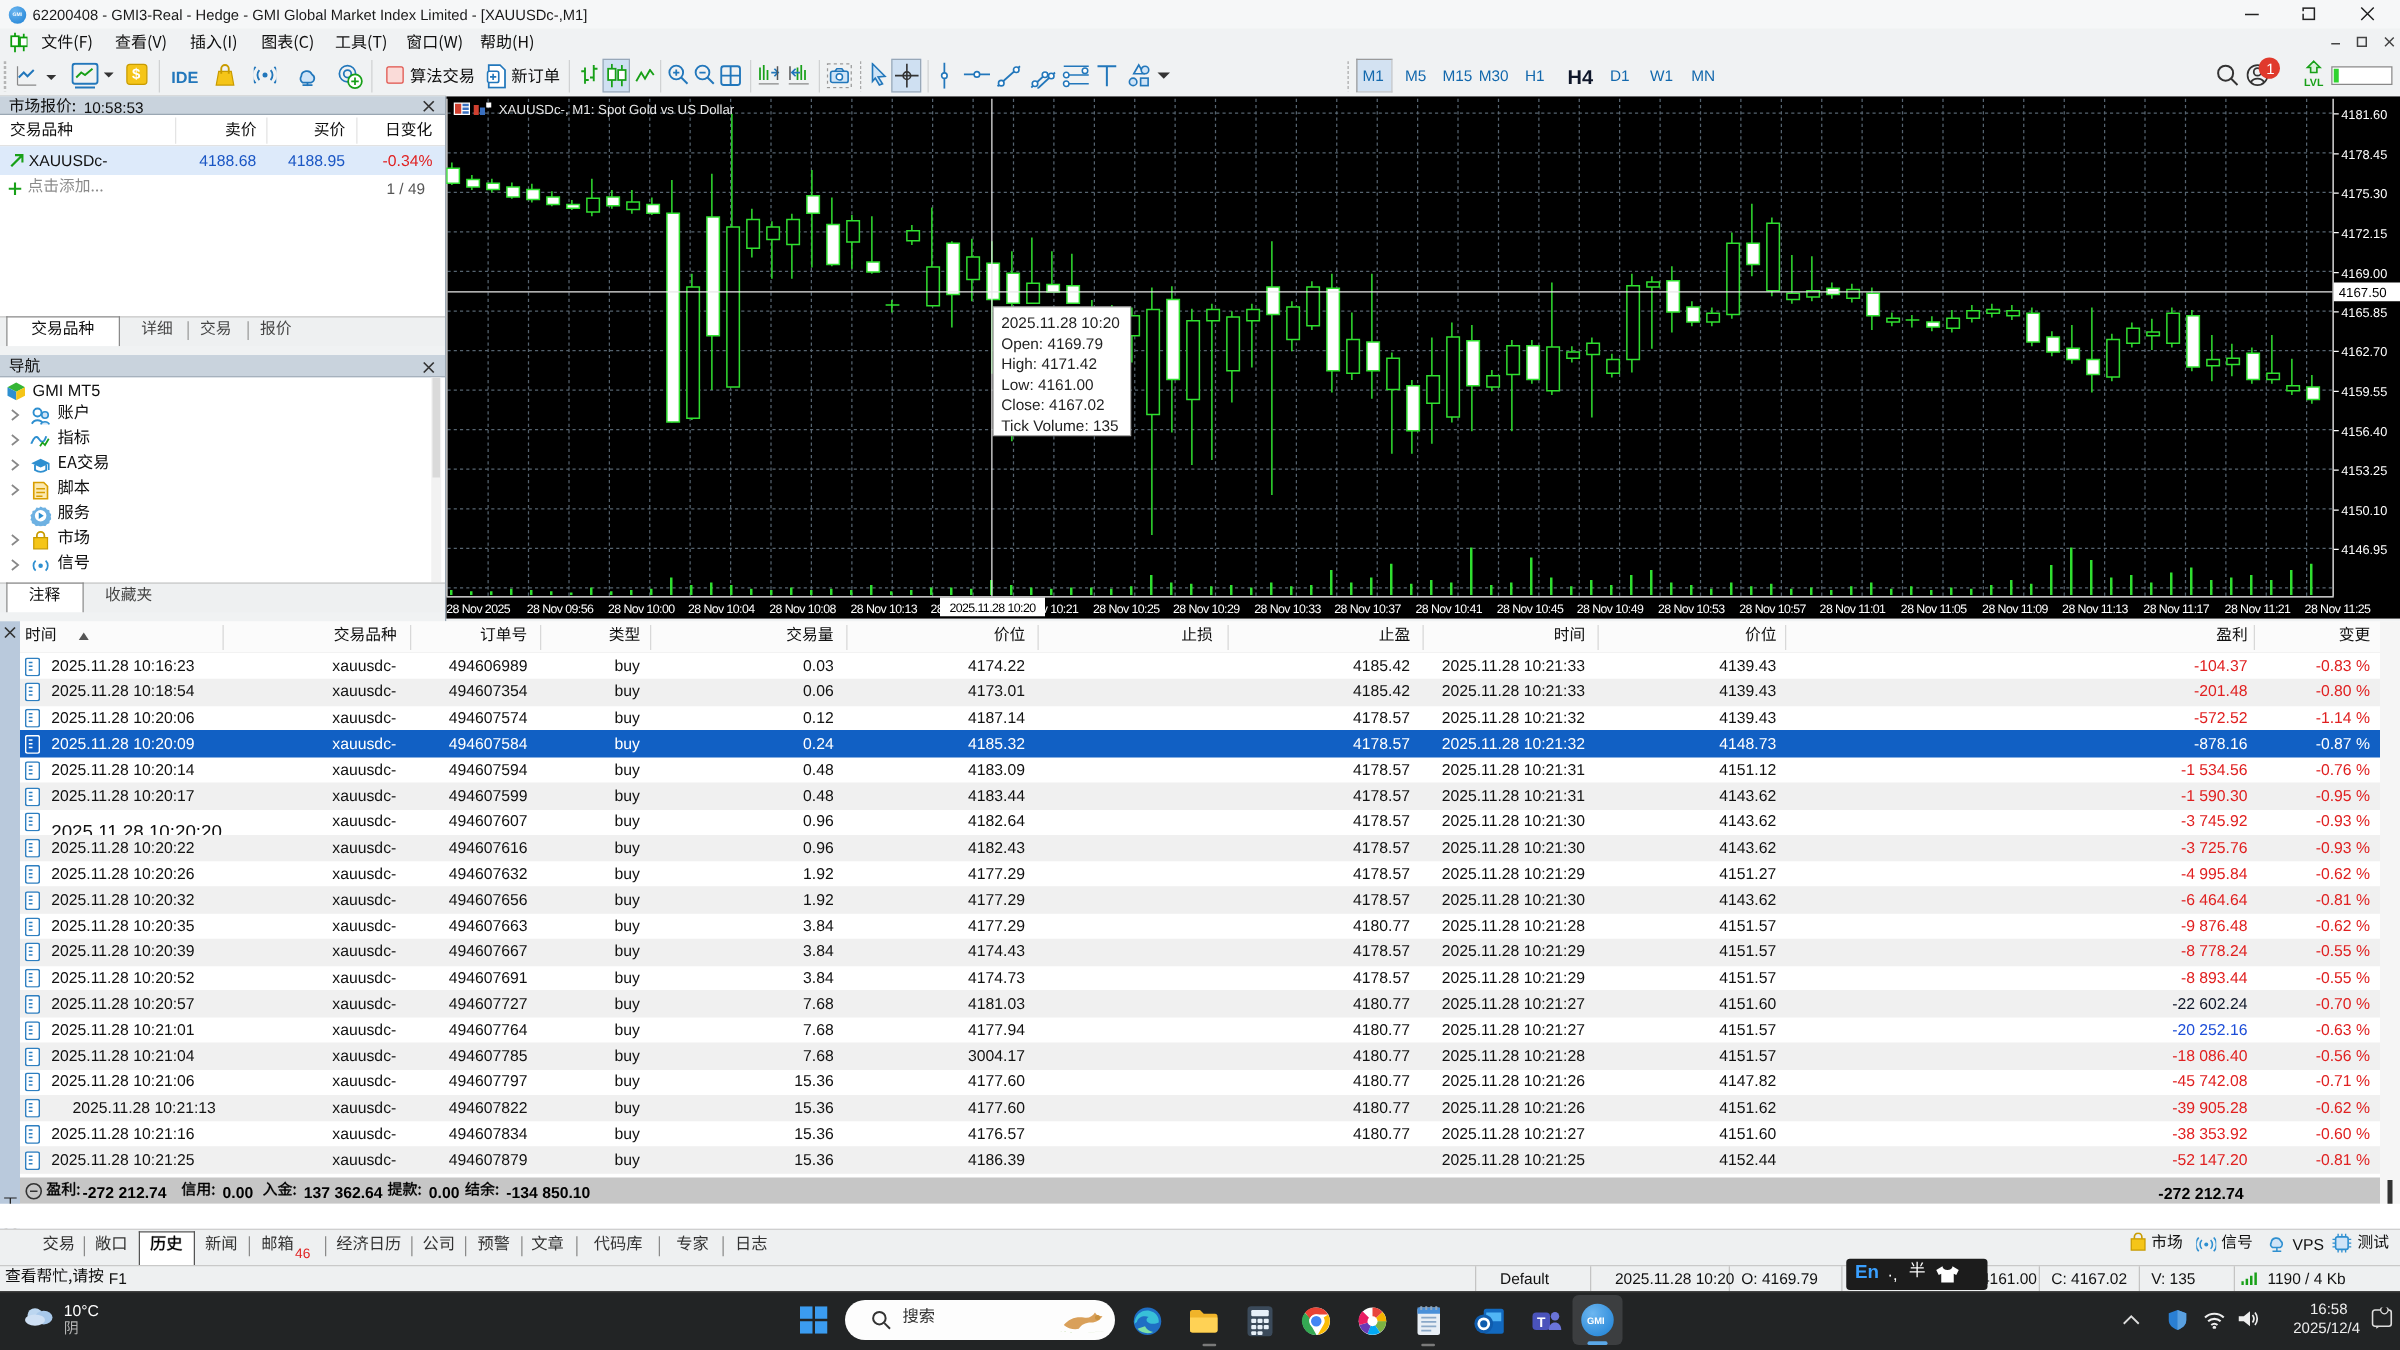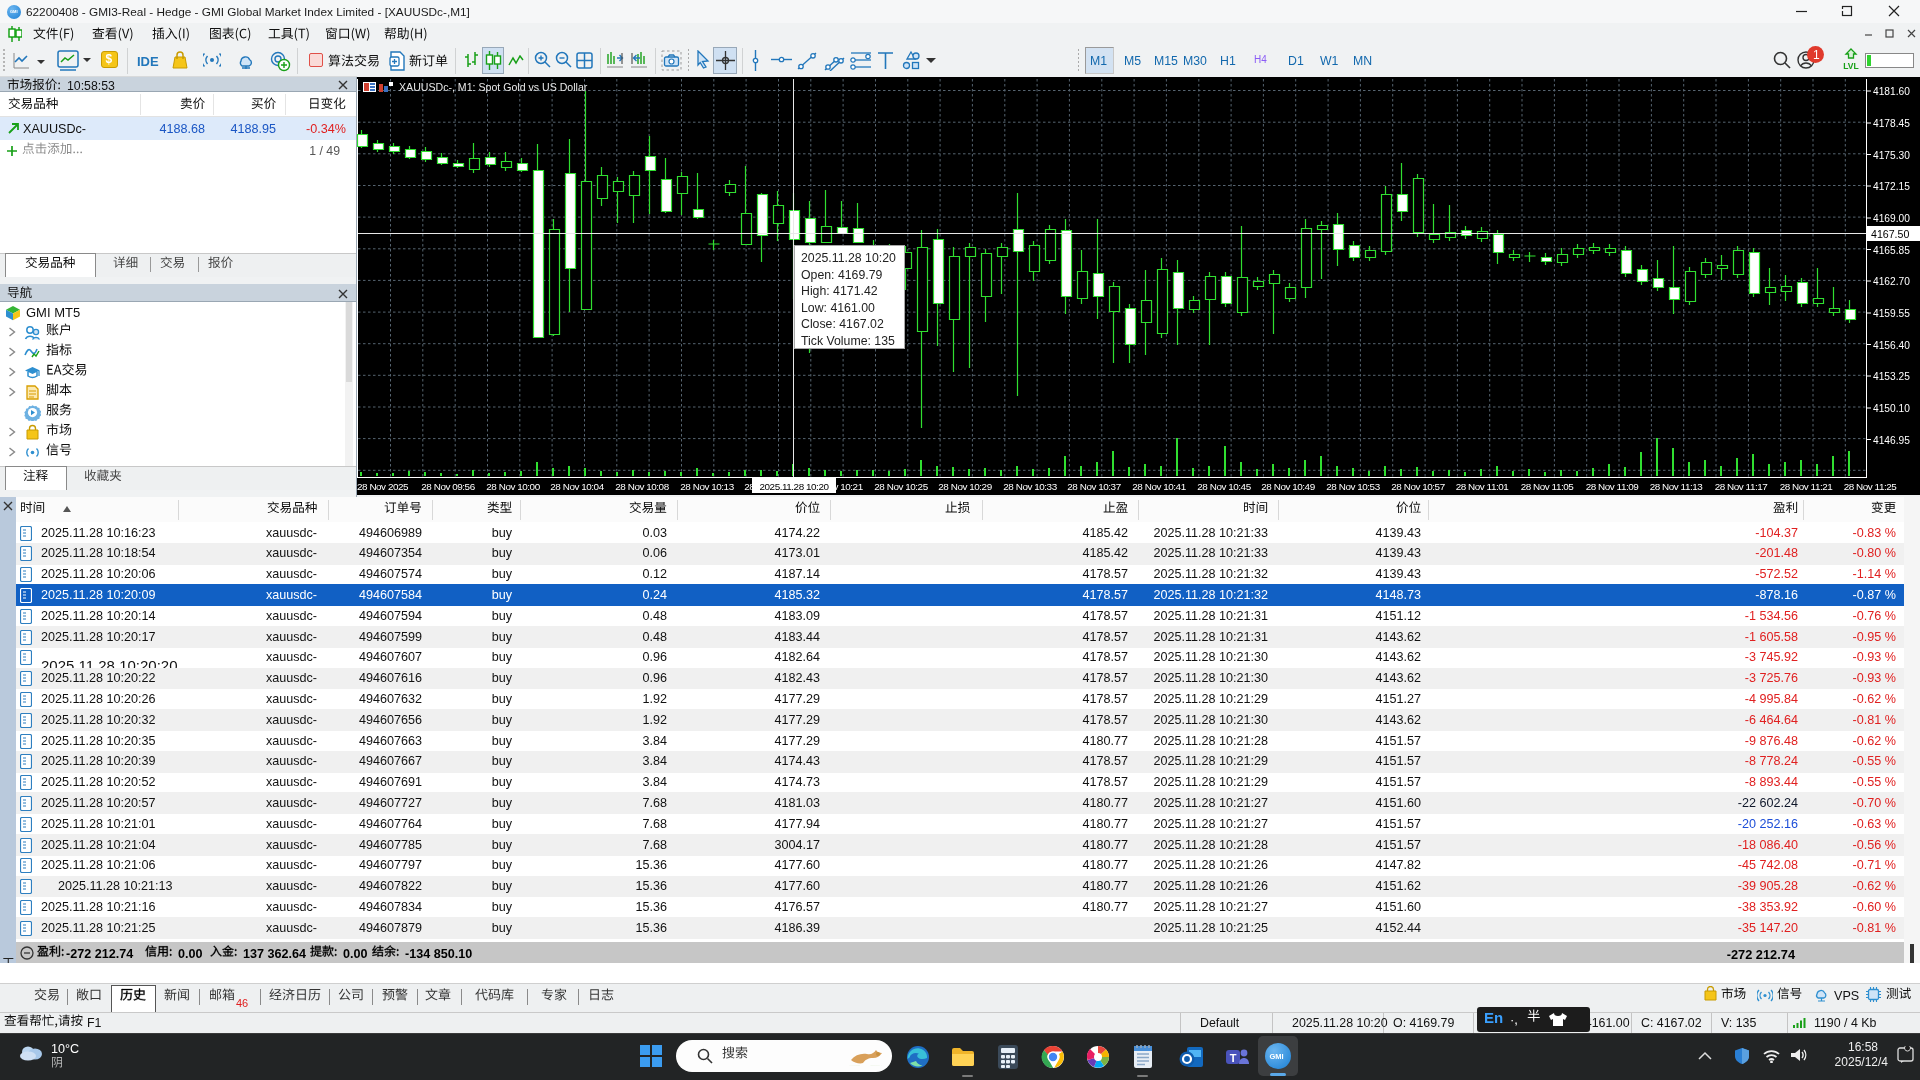--- a/index.html
+++ b/index.html
@@ -250,21 +250,21 @@
 <svg class="abs" style="left:925px;top:57px" width="12" height="8">
     <path d="M1 1l5 5 5-5z" fill="#333"></path>
   </svg>
 <div class="abs" style="left:1078px;top:49px;width:1px;height:24px;background:repeating-linear-gradient(#aaa 0 2px,transparent 2px 4px)"></div>
 <div class="abs" style="left:1085px;top:47px;width:29px;height:27px;background:#d3e2f2;border:1px solid #9a9a9a;border-right-color:#c8c8c8;border-bottom-color:#c8c8c8"></div>
 <div class="txt" style="left:1090px;top:54px;font-size:12.3px;color:#1268ad;">M1</div>
 <div class="txt" style="left:1124px;top:54px;font-size:12.3px;color:#1268ad;">M5</div>
 <div class="txt" style="left:1154px;top:54px;font-size:12.3px;color:#1268ad;">M15</div>
 <div class="txt" style="left:1183px;top:54px;font-size:12.3px;color:#1268ad;">M30</div>
 <div class="txt" style="left:1220px;top:54px;font-size:12.3px;color:#1268ad;">H1</div>
-<div class="txt" style="left:1254px;top:54px;font-size:10px;color:#8b5cf6;">H4</div>
+<div class="txt" style="left:1254px;top:54px;font-size:16px;color:#0f172a;font-weight:bold;">H4</div>
 <div class="txt" style="left:1288px;top:54px;font-size:12.3px;color:#1268ad;">D1</div>
 <div class="txt" style="left:1320px;top:54px;font-size:12.3px;color:#1268ad;">W1</div>
 <div class="txt" style="left:1353px;top:54px;font-size:12.3px;color:#1268ad;">MN</div>
 <svg class="abs" style="left:1773px;top:51px" width="18" height="19">
     <circle cx="7.5" cy="7.5" r="6" fill="none" stroke="#333" stroke-width="1.6"></circle>
     <path d="M12 12l5 5" stroke="#333" stroke-width="1.6"></path>
   </svg>
 <svg class="abs" style="left:1797px;top:51px" width="18" height="19">
     <circle cx="9" cy="9" r="8" fill="none" stroke="#333" stroke-width="1.4"></circle>
     <circle cx="9" cy="6.5" r="3" fill="none" stroke="#333" stroke-width="1.4"></circle>
@@ -772,21 +772,21 @@
   </svg>
 <div class="txt" style="left:41px;top:629.5px;font-size:12.6px;color:#111;">2025.11.28 10:20:17</div>
 <div class="txt" style="left:317px;top:629.5px;font-size:12.6px;color:#111;transform:translateX(-100%)">xauusdc-</div>
 <div class="txt" style="left:422px;top:629.5px;font-size:12.6px;color:#111;transform:translateX(-100%)">494607599</div>
 <div class="txt" style="left:512px;top:629.5px;font-size:12.6px;color:#111;transform:translateX(-100%)">buy</div>
 <div class="txt" style="left:667px;top:629.5px;font-size:12.6px;color:#111;transform:translateX(-100%)">0.48</div>
 <div class="txt" style="left:820px;top:629.5px;font-size:12.6px;color:#111;transform:translateX(-100%)">4183.44</div>
 <div class="txt" style="left:1128px;top:629.5px;font-size:12.6px;color:#111;transform:translateX(-100%)">4178.57</div>
 <div class="txt" style="left:1268px;top:629.5px;font-size:12.6px;color:#111;transform:translateX(-100%)">2025.11.28 10:21:31</div>
 <div class="txt" style="left:1421px;top:629.5px;font-size:12.6px;color:#111;transform:translateX(-100%)">4143.62</div>
-<div class="txt" style="left:1798px;top:629.5px;font-size:12.6px;color:#e02020;transform:translateX(-100%)">-1 605.58</div>
+<div class="txt" style="left:1798px;top:629.5px;font-size:12.6px;color:#e02020;transform:translateX(-100%)">-1 590.30</div>
 <div class="txt" style="left:1896px;top:629.5px;font-size:12.6px;color:#e02020;transform:translateX(-100%)">-0.95 %</div>
 <svg class="abs" style="left:20px;top:650.3px" width="12" height="15">
     <rect x="0.5" y="0.5" width="11" height="14" rx="1.5" fill="#fff" stroke="#2e7fc0" stroke-width="1.2"></rect>
     <path d="M3 4h3M3 7h3M3 10h3" stroke="#2e7fc0" stroke-width="1.1"></path>
   </svg>
 <div class="txt" style="left:41px;top:657px;font-size:15px;color:#111;">2025.11.28 10:20:20</div>
 <div class="txt" style="left:317px;top:650.3px;font-size:12.6px;color:#111;transform:translateX(-100%)">xauusdc-</div>
 <div class="txt" style="left:422px;top:650.3px;font-size:12.6px;color:#111;transform:translateX(-100%)">494607607</div>
 <div class="txt" style="left:512px;top:650.3px;font-size:12.6px;color:#111;transform:translateX(-100%)">buy</div>
 <div class="txt" style="left:667px;top:650.3px;font-size:12.6px;color:#111;transform:translateX(-100%)">0.96</div>
@@ -988,21 +988,21 @@
     <path d="M3 4h3M3 7h3M3 10h3" stroke="#2e7fc0" stroke-width="1.1"></path>
   </svg>
 <div class="txt" style="left:41px;top:920.7px;font-size:12.6px;color:#111;">2025.11.28 10:21:25</div>
 <div class="txt" style="left:317px;top:920.7px;font-size:12.6px;color:#111;transform:translateX(-100%)">xauusdc-</div>
 <div class="txt" style="left:422px;top:920.7px;font-size:12.6px;color:#111;transform:translateX(-100%)">494607879</div>
 <div class="txt" style="left:512px;top:920.7px;font-size:12.6px;color:#111;transform:translateX(-100%)">buy</div>
 <div class="txt" style="left:667px;top:920.7px;font-size:12.6px;color:#111;transform:translateX(-100%)">15.36</div>
 <div class="txt" style="left:820px;top:920.7px;font-size:12.6px;color:#111;transform:translateX(-100%)">4186.39</div>
 <div class="txt" style="left:1268px;top:920.7px;font-size:12.6px;color:#111;transform:translateX(-100%)">2025.11.28 10:21:25</div>
 <div class="txt" style="left:1421px;top:920.7px;font-size:12.6px;color:#111;transform:translateX(-100%)">4152.44</div>
-<div class="txt" style="left:1798px;top:920.7px;font-size:12.6px;color:#e02020;transform:translateX(-100%)">-35 147.20</div>
+<div class="txt" style="left:1798px;top:920.7px;font-size:12.6px;color:#e02020;transform:translateX(-100%)">-52 147.20</div>
 <div class="txt" style="left:1896px;top:920.7px;font-size:12.6px;color:#e02020;transform:translateX(-100%)">-0.81 %</div>
 <div class="abs" style="left:16px;top:942px;width:1888px;height:21px;background:#c6c6c6"></div>
 <svg class="abs" style="left:20px;top:946px" width="14" height="14">
     <circle cx="7" cy="7" r="6" fill="none" stroke="#333" stroke-width="1.3"></circle>
     <path d="M4 7h6" stroke="#333" stroke-width="1.3"></path>
   </svg>
 <svg style="position:absolute;left:37.0px;top:945.5px;overflow:visible" width="27" height="13">
     <g transform="translate(0,9.60) scale(0.012000,-0.012000)" fill="#000" stroke="#000" stroke-width="30">
       <path d="M45 15H956V-52H45ZM79 790H693V726H79ZM158 262H843V-19H770V201H635V-19H565V201H431V-19H361V201H229V-19H158ZM295 638H546V578H271ZM836 613H909Q909 613 908 602Q907 591 906 582Q899 504 892 454Q884 404 874 376Q865 347 851 335Q837 322 822 316Q808 311 785 310Q767 308 734 308Q701 309 664 311Q662 326 656 344Q651 363 642 376Q679 372 711 372Q743 371 756 371Q769 371 778 372Q786 374 792 379Q801 388 808 412Q816 437 823 483Q830 529 836 603ZM266 779 339 772Q316 598 256 474Q197 351 89 273Q84 280 74 290Q64 299 53 309Q42 319 33 325Q138 392 192 507Q247 622 266 779ZM528 638H543L554 639L593 627Q572 534 529 468Q486 403 428 361Q370 319 298 294Q294 302 286 312Q278 321 270 330Q262 340 255 345Q323 366 378 402Q432 439 471 494Q510 550 528 628ZM293 492 338 532Q389 511 442 480Q494 450 540 418Q586 385 616 356L569 309Q540 339 495 373Q450 407 398 438Q345 470 293 492ZM679 790H752Q743 750 732 706Q722 662 712 622Q701 581 692 550H621Q630 583 640 624Q651 664 662 708Q672 752 679 790ZM669 613H864V550H636Z"></path>
       <path transform="translate(1000)" d="M50 539H526V469H50ZM593 721H666V169H593ZM259 756H333V-78H259ZM838 821H913V20Q913 -19 902 -38Q892 -57 868 -67Q843 -76 800 -78Q756 -81 687 -81Q685 -70 680 -56Q675 -43 670 -29Q665 -15 659 -5Q712 -6 755 -6Q798 -6 812 -6Q826 -5 832 0Q838 6 838 20ZM458 834 514 777Q457 754 381 735Q305 716 224 702Q142 688 66 678Q63 691 56 708Q50 725 42 737Q98 745 156 756Q215 766 270 778Q326 791 374 805Q423 819 458 834ZM257 507 310 484Q291 427 264 367Q237 307 205 250Q173 193 138 144Q103 94 68 59Q64 70 56 82Q49 95 42 108Q34 121 27 130Q61 161 94 204Q128 248 159 299Q190 350 216 404Q241 457 257 507ZM323 403Q338 393 366 370Q393 347 425 320Q457 293 484 270Q510 247 522 236L479 173Q464 190 438 216Q412 243 383 271Q354 299 327 324Q300 349 282 363Z"></path>

